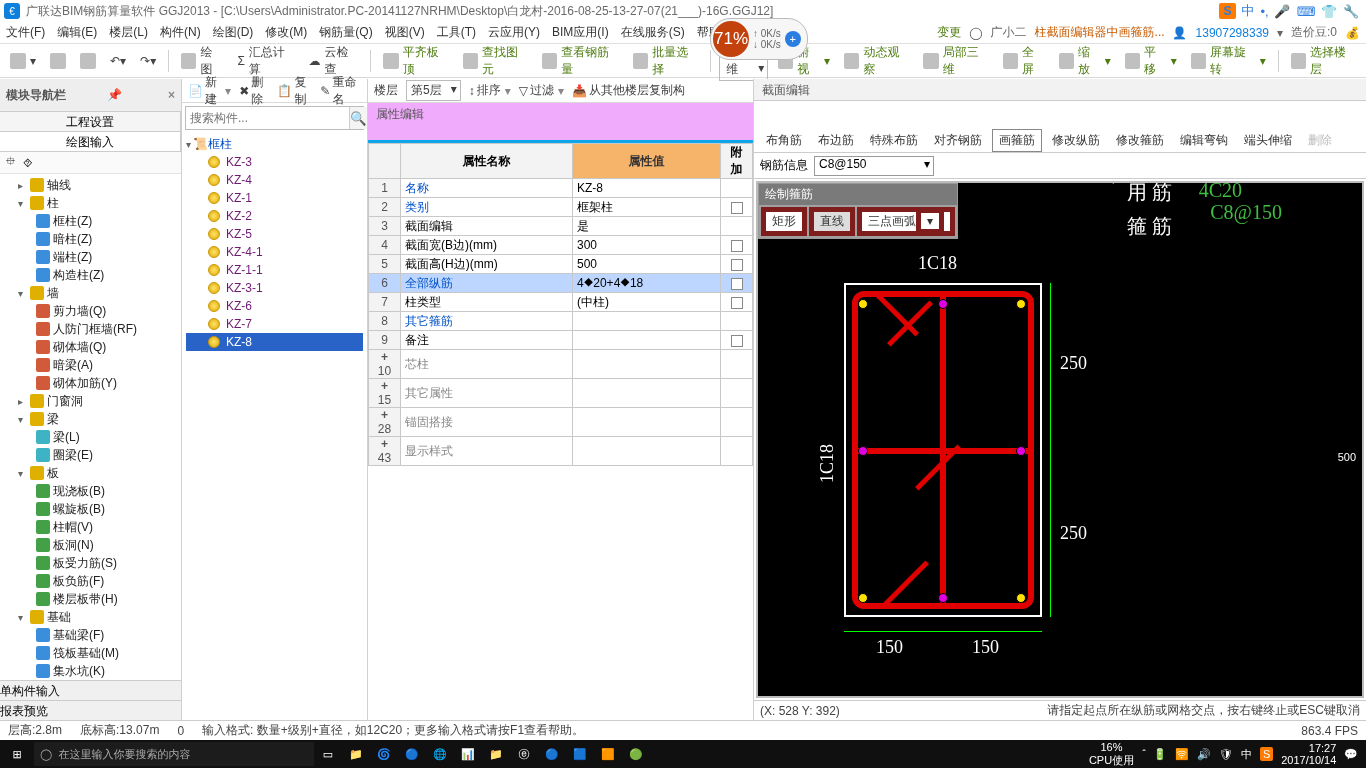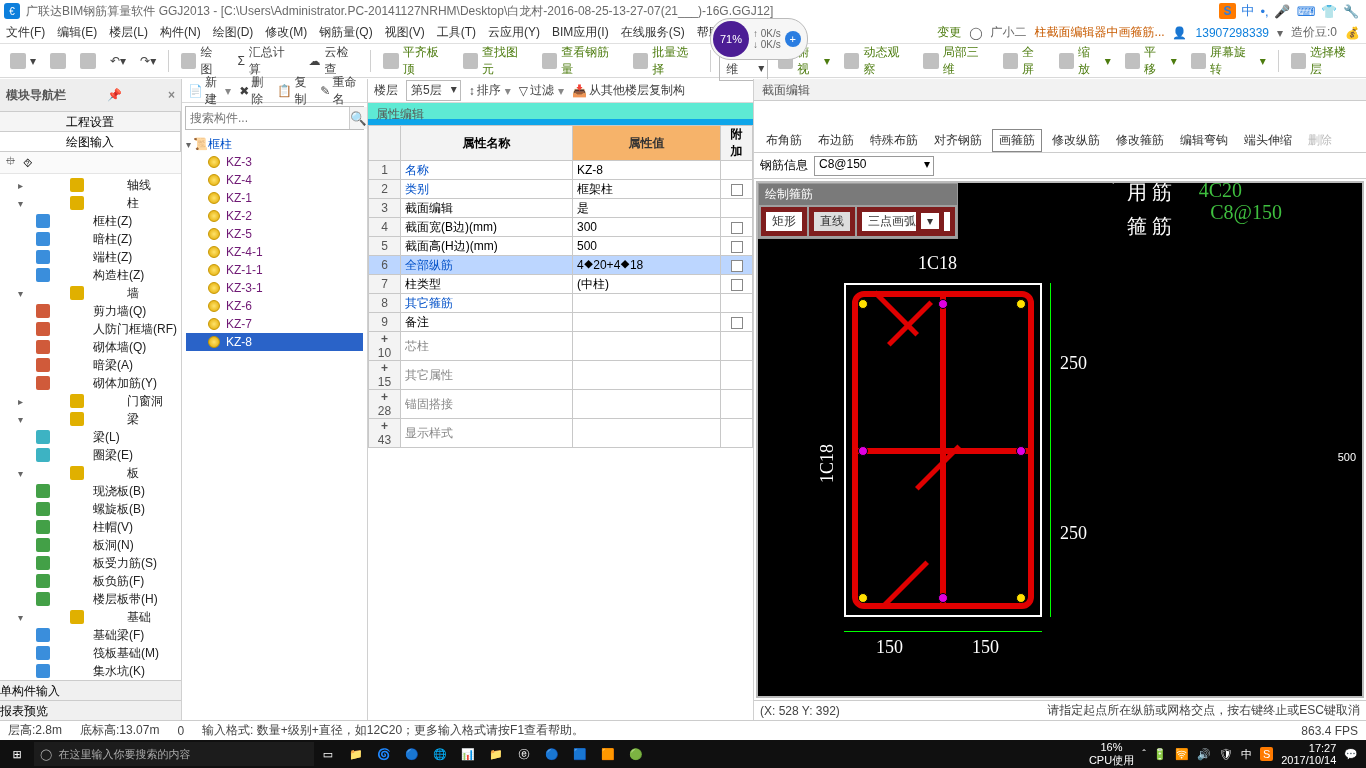--- a/index.html
+++ b/index.html
@@ -5,21 +5,21 @@
 * { margin: 0; padding: 0; box-sizing: border-box; font-family: "Microsoft YaHei", SimSun, Arial, sans-serif; }
 body { width: 1366px; height: 768px; background: #fff; overflow: hidden; font-size: 12px; position: relative; }
 
 
 .title-bar { height: 22px; background: #fff; display: flex; align-items: center; padding: 0 4px; color: #6a6a6a; }
 .title-bar .app-icon { width: 16px; height: 16px; background: #0d7fdc; border-radius: 3px; margin-right: 6px; display: inline-flex; align-items: center; justify-content: center; color: #fff; font-size: 10px; }
 .title-bar .win-ctrl { margin-left: auto; display: flex; gap: 18px; color: #888; }
 
 
 .speed-bubble { position: absolute; left: 710px; top: 18px; z-index: 50; display: flex; align-items: center; background: #f6f6f6; border: 1px solid #bbb; border-radius: 20px; padding: 2px 6px 2px 2px; font-size: 10px; color: #666; }
-.speed-bubble .circ { width: 36px; height: 36px; border-radius: 50%; background: #4c1d95; color: #fff; display: flex; align-items: center; justify-content: center; font-size: 11px; margin-right: 4px; }
+.speed-bubble .circ { width: 36px; height: 36px; border-radius: 50%; background: #c2410c; color: #fff; display: flex; align-items: center; justify-content: center; font-size: 17px; margin-right: 4px; }
 .speed-bubble .plus { width: 16px; height: 16px; background: #2a7de1; border-radius: 50%; color:#fff; display: inline-flex; align-items: center; justify-content: center; margin-left: 4px; font-size: 11px;}
 
 
 .ime-bar { position: absolute; right: 2px; top: 0; height: 22px; display: flex; align-items: center; gap: 6px; padding: 0 4px; background: #fff; color: #0d7fdc; font-size: 13px;}
 .ime-bar span { color: #2a7de1; }
 .ime-logo { background: #ff7a00; color:#fff; padding: 1px 4px; border-radius: 2px; font-weight: bold; font-size: 12px;}
 
 
 .menu-bar { height: 22px; display: flex; align-items: center; padding: 0 6px; gap: 12px; color: #333; background: #fff; border-bottom: 1px solid #e0e0e0;}
 .menu-bar .right { margin-left: auto; display: flex; gap: 8px; align-items: center; color: #666;}
@@ -47,21 +47,21 @@
 .col-prop { flex: 0 0 386px; border-right: 1px solid #d0d0d0; display: flex; flex-direction: column; }
 .col-draw { flex: 1; display: flex; flex-direction: column; }
 
 
 .panel-hdr { height: 20px; background: #eee; border-bottom: 1px solid #ccc; display: flex; align-items: center; padding: 16px 6px; font-weight: bold; color: #555;}
 .panel-hdr .x { margin-left: auto; color:#888;}
 .sub-tab { height: 20px; display: flex; border-bottom: 1px solid #ccc; }
 .sub-tab div { flex: 1; text-align: center; line-height: 20px; border-right: 1px solid #ccc; background: #f5f5f5;}
 .nav-icons { height: 22px; background: #fafafa; display:flex; align-items:center; gap:8px; padding: 0 6px; border-bottom: 1px solid #e5e5e5;}
 .nav-tree { flex: 1; overflow: auto; padding: 2px 0 2px 2px; }
-.nav-tree .row { display:flex; align-items:center; height:18px; padding-left: 4px; color:#222; white-space: nowrap; gap: 40px;}
+.nav-tree .row { display:flex; align-items:center; height:18px; padding-left: 4px; color:#222; white-space: nowrap;}
 .nav-tree .arrow { width: 12px; color:#666; font-size: 10px; display:inline-block;}
 .nav-tree .arrow.exp:before { content: "▾";}
 .nav-tree .arrow.col:before { content: "▸";}
 .nav-tree .ico { width:14px; height:14px; margin-right:3px; display:inline-block; background:#e0b000; border-radius:2px;}
 .nav-tree .ico.blue { background:#3a8edc; }
 .nav-tree .ico.red { background:#d05a3a; }
 .nav-tree .ico.cyan { background:#3db3c3; }
 .nav-tree .ico.green { background:#43a047;}
 .nav-tree .lvl1 { padding-left: 16px;}
 .nav-tree .lvl2 { padding-left: 34px;}
@@ -72,21 +72,21 @@
 .search-box input { flex:1; border:none; padding: 0 4px; font-size:12px; color:#888; outline:none;}
 .search-box button { width:24px; border:none; border-left:1px solid #ccc; background:#f4f4f4;}
 .kz-tree { flex:1; overflow:auto; padding: 2px 4px;}
 .kz-tree .kz-root { display:flex; align-items:center; height:18px; color:#0050c8;}
 .kz-tree .kz-root:before { content:"▾"; margin-right:2px; color:#666; font-size:10px;}
 .kz-tree .kz-item { display:flex; align-items:center; height:18px; padding-left: 22px; color:#701a75;}
 .kz-tree .kz-item .dot { width:12px; height:12px; border-radius:50%; background: radial-gradient(#ffe36b,#e0a800); margin-right:6px; border:1px solid #c79600;}
 .kz-tree .kz-item.sel { background:#2a63c8; color:#fff; }
 
 
-.prop-title { height:22px; background:#5eead4; padding:0 8px; line-height:22px; color:#555; border-bottom:6px solid #0ea5e9;}
+.prop-title { height:40px; background:#f0abfc; padding:0 8px; line-height:22px; color:#555; border-bottom:3px solid #0ea5e9;}
 .prop-table { flex:1; overflow:auto; }
 .prop-table table { border-collapse:collapse; width:100%; table-layout:fixed;}
 .prop-table th, .prop-table td { border:1px solid #c8c8c8; height:19px; padding: 0 4px; text-align:left; font-size:12px;}
 .prop-table th { background:#f3f3f3; text-align:center;}
 .prop-table th.valh { background:#f6b36a; color:#333;}
 .prop-table td.idx { width:28px; text-align:center; background:#f3f3f3; color:#555;}
 .prop-table td.idx .plus { color:#555; font-weight:bold;}
 .prop-table td.name.blue { color:#0050c8; }
 .prop-table td.name.gray { color:#888; }
 .prop-table tr.sel-prop td { background:#bcd6ff; }

